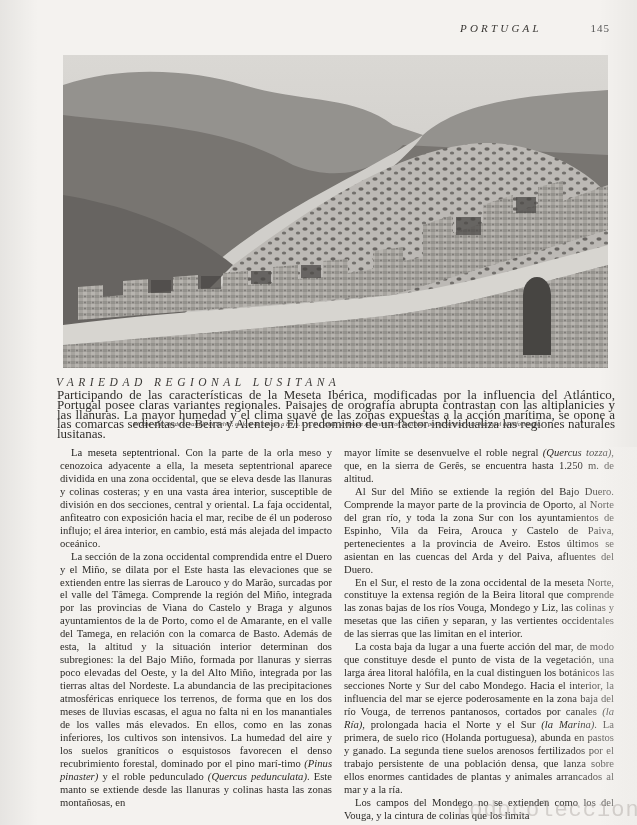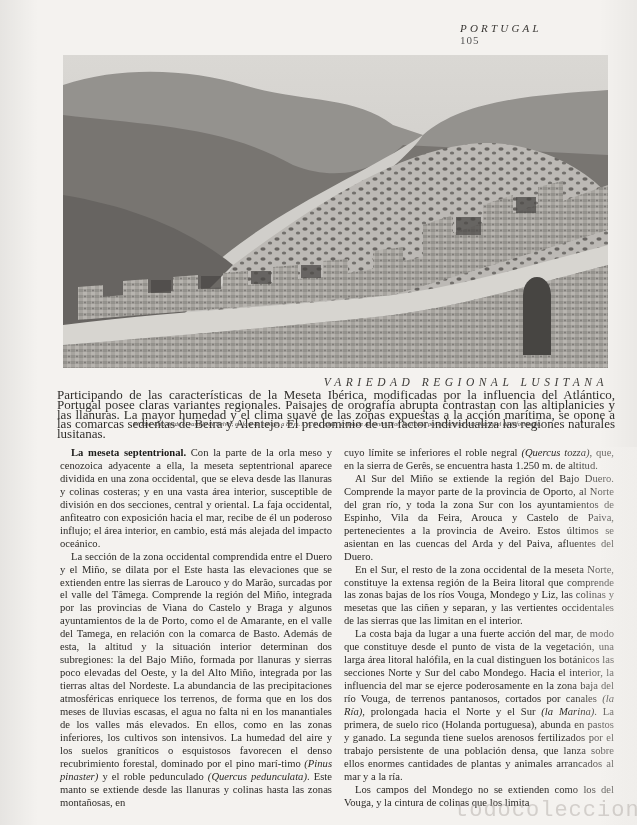--- a/index.html
+++ b/index.html
@@ -11,33 +11,33 @@
     position: relative;
   }
   .page-shade {
     position: absolute; inset: 0;
     background: linear-gradient(90deg, rgba(0,0,0,0.06) 0%, rgba(0,0,0,0) 6%, rgba(0,0,0,0) 94%, rgba(0,0,0,0.04) 100%);
     pointer-events: none;
   }
   .running-head {
     position: absolute; top: 22px; left: 460px; width: 150px;
     font-size: 11px; letter-spacing: 3px; font-style: italic; color: #3a3835;
-    display: flex; justify-content: space-between; flex-direction: column;
+    display: flex; justify-content: space-between;
   }
   .running-head .title { letter-spacing: 3.2px; }
   .running-head .pnum { letter-spacing: 1px; font-style: normal; color: #555; }
 
   .photo {
     position: absolute; left: 63px; top: 55px; width: 545px; height: 313px;
     overflow: hidden; background: #9c9a96;
   }
   .photo svg { display: block; width: 100%; height: 100%; }
 
   .caption-title {
-    position: absolute; top: 376px; left: 48px; width: 560px; text-align: right;
+    position: absolute; top: 376px; left: 56px; width: 560px; text-align: left;
     font-size: 11.5px; font-style: italic; letter-spacing: 4.5px; color: #3c3a37;
   }
   .caption-body {
     position: absolute; top: 390px; left: 57px; width: 558px;
     font-size: 13px; line-height: 9.8px; color: #2f2d2a; text-align: justify;
   }
   .caption-credit {
     position: absolute; top: 420px; left: 60px; width: 555px; text-align: center;
     font-size: 6.3px; font-style: italic; color: #4a4744;
   }
@@ -45,42 +45,42 @@
   .col {
     position: absolute; top: 447px; width: 272px;
     font-size: 10.6px; line-height: 12.95px; text-align: justify;
     color: #2b2926;
     hyphens: manual;
   }
   .col.left { left: 60px; }
   .col.right { left: 344px; width: 270px; }
   .col p { margin: 0; text-indent: 11px; }
   .col p.first { text-indent: 11px; }
-  .col .lead { font-weight: bold; color: #1c1b19; }
+  .col .lead { font-weight: normal; color: #1c1b19; }
   .col em { font-style: italic; }
 
   .fade-right {
     position: absolute; top: 447px; left: 560px; width: 77px; height: 378px;
     background: linear-gradient(90deg, rgba(244,242,239,0) 0%, rgba(244,242,239,0.55) 100%);
     pointer-events: none;
   }
   .watermark {
     position: absolute; top: 798px; left: 455px; font-family: Liberation Mono, monospace;
     font-size: 22px; color: rgba(170,165,160,0.45); letter-spacing: 1px;
     pointer-events: none;
   }
 </style>
 </head>
 <body>
 
 <div class="page-shade"></div>
 
 <div class="running-head">
   <span class="title">PORTUGAL</span>
-  <span class="pnum">105</span>
+  <span class="pnum">145</span>
 </div>
 
 <div class="photo">
   <svg viewBox="0 0 545 313" preserveAspectRatio="none">
     <defs>
       <linearGradient id="sky" x1="0" y1="0" x2="0" y2="1">
         <stop offset="0" stop-color="#d9d7d3"></stop>
         <stop offset="1" stop-color="#c3c1bd"></stop>
       </linearGradient>
       <pattern id="olive" width="14" height="10" patternUnits="userSpaceOnUse">
@@ -128,21 +128,21 @@
 <div class="caption-title">VARIEDAD REGIONAL LUSITANA</div>
 <div class="caption-body">Participando de las características de la Meseta Ibérica, modificadas por la influencia del Atlántico, Portugal posee claras variantes regionales. Paisajes de orografía abrupta contrastan con las altiplanicies y las llanuras. La mayor humedad y el clima suave de las zonas expuestas a la acción marítima, se opone a las comarcas sedientas de Beira y Alentejo. El predominio de un factor individualiza las regiones naturales lusitanas.</div>
 <div class="caption-credit">El Tajo visto desde el castillo de Belver, en fase de estiaje, a 80 m. s. n. m., aguas arriba de Abrantes. Fot. facilitada por el Secretariado Nacional da Informação.</div>
 
 <div class="col left">
   <p class="first"><span class="lead">La meseta septentrional.</span> <span>Con la parte de la orla meso y cenozoica adyacente a ella, la meseta septentrional aparece dividida en una zona occidental, que se eleva desde las llanuras y colinas costeras; y en una vasta área interior, susceptible de división en dos secciones, central y oriental. La faja occidental, anfiteatro con exposición hacia el mar, recibe de él un poderoso influjo; el área interior, en cambio, está más alejada del impacto oceánico.</span></p>
   <p><span>La sección de la zona occidental comprendida entre el Duero y el Miño, se dilata por el Este hasta las elevaciones que se extienden entre las sierras de Larouco y do Marão, surcadas por el valle del Tâmega. Comprende la región del Miño, integrada por las provincias de Viana do Castelo y Braga y algunos ayuntamientos de la de Porto, como el de Amarante, en el valle del Tamega, en relación con la comarca de Basto. Además de esta, la altitud y la situación interior determinan dos subregiones: la del Bajo Miño, formada por llanuras y sierras poco elevadas del Oeste, y la del Alto Miño, integrada por las tierras altas del Nordeste. La abundancia de las precipitaciones atmosféricas enriquece los terrenos, de forma que en los dos meses de lluvias escasas, el agua no falta ni en los manantiales de los valles más elevados. En ellos, como en las zonas inferiores, los cultivos son intensivos. La humedad del aire y los suelos graníticos o esquistosos favorecen el denso recubrimiento forestal, dominado por el pino marí-</span><span>timo </span><em>(Pinus pinaster)</em><span> y el roble pedunculado </span><em>(Quercus pedunculata)</em><span>. Este manto se extiende desde las llanuras y colinas hasta las zonas montañosas, en</span></p>
 </div>
 
 <div class="col right">
-  <p style="text-indent:0"><span>cuyo límite se inferiores el roble negral </span><em>(Quercus tozza)</em><span>, que, en la sierra de Gerês, se encuentra hasta 1.250 m. de altitud.</span></p>
+  <p style="text-indent:0"><span>mayor límite se desenvuelve el roble negral </span><em>(Quercus tozza)</em><span>, que, en la sierra de Gerês, se encuentra hasta 1.250 m. de altitud.</span></p>
   <p>Al Sur del Miño se extiende la región del Bajo Duero. Comprende la mayor parte de la provincia de Oporto, al Norte del gran río, y toda la zona Sur con los ayuntamientos de Espinho, Vila da Feira, Arouca y Castelo de Paiva, pertenecientes a la provincia de Aveiro. Estos últimos se asientan en las cuencas del Arda y del Paiva, afluentes del Duero.</p>
   <p>En el Sur, el resto de la zona occidental de la meseta Norte, constituye la extensa región de la Beira litoral que comprende las zonas bajas de los ríos Vouga, Mondego y Liz, las colinas y mesetas que las ciñen y separan, y las vertientes occidentales de las sierras que las limitan en el interior.</p>
   <p><span>La costa baja da lugar a una fuerte acción del mar, de modo que constituye desde el punto de vista de la vegetación, una larga área litoral halófila, en la cual distinguen los botánicos las secciones Norte y Sur del cabo Mondego. Hacia el interior, la influencia del mar se ejerce poderosamente en la zona baja del río Vouga, de terrenos pantanosos, cortados por canales </span><em>(la Ría)</em><span>, prolongada hacia el Norte y el Sur </span><em>(la Marina)</em><span>. La primera, de suelo rico (Holanda portuguesa), abunda en pastos y ganado. La segunda tiene suelos arenosos fertilizados por el trabajo persistente de una población densa, que lanza sobre ellos enormes cantidades de plantas y animales arrancados al mar y a la ría.</span></p>
   <p>Los campos del Mondego no se extienden como los del Vouga, y la cintura de colinas que los limita</p>
 </div>
 
 <div class="fade-right"></div>
 <div class="watermark">todocoleccion</div>
 
 </body></html>

